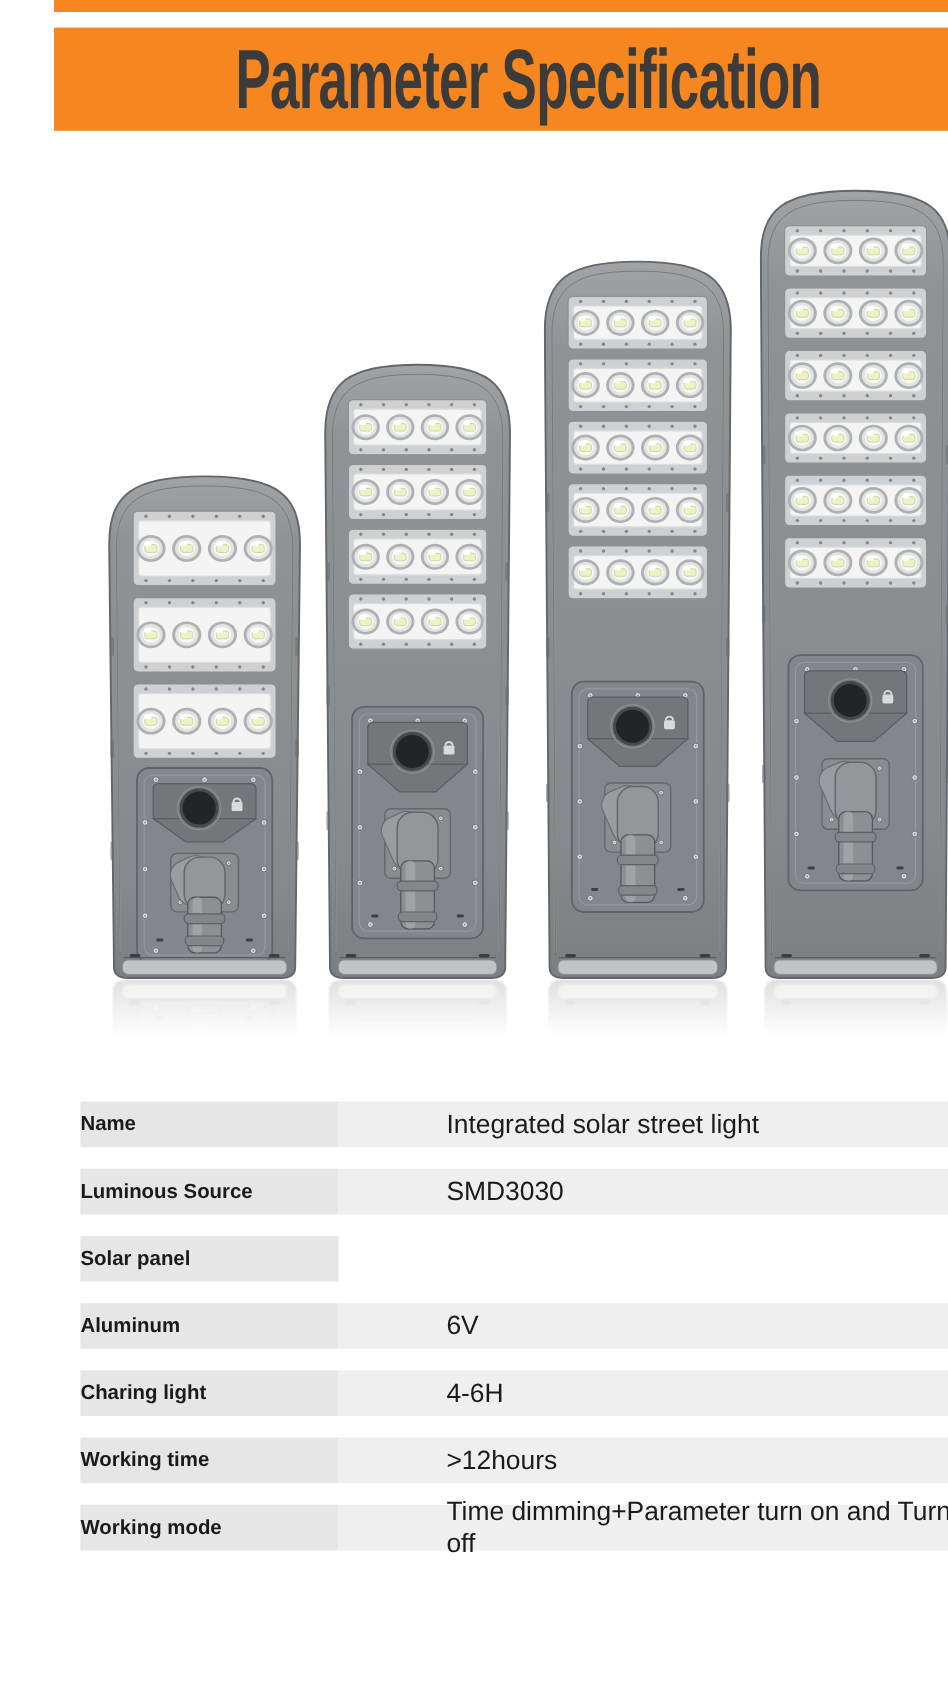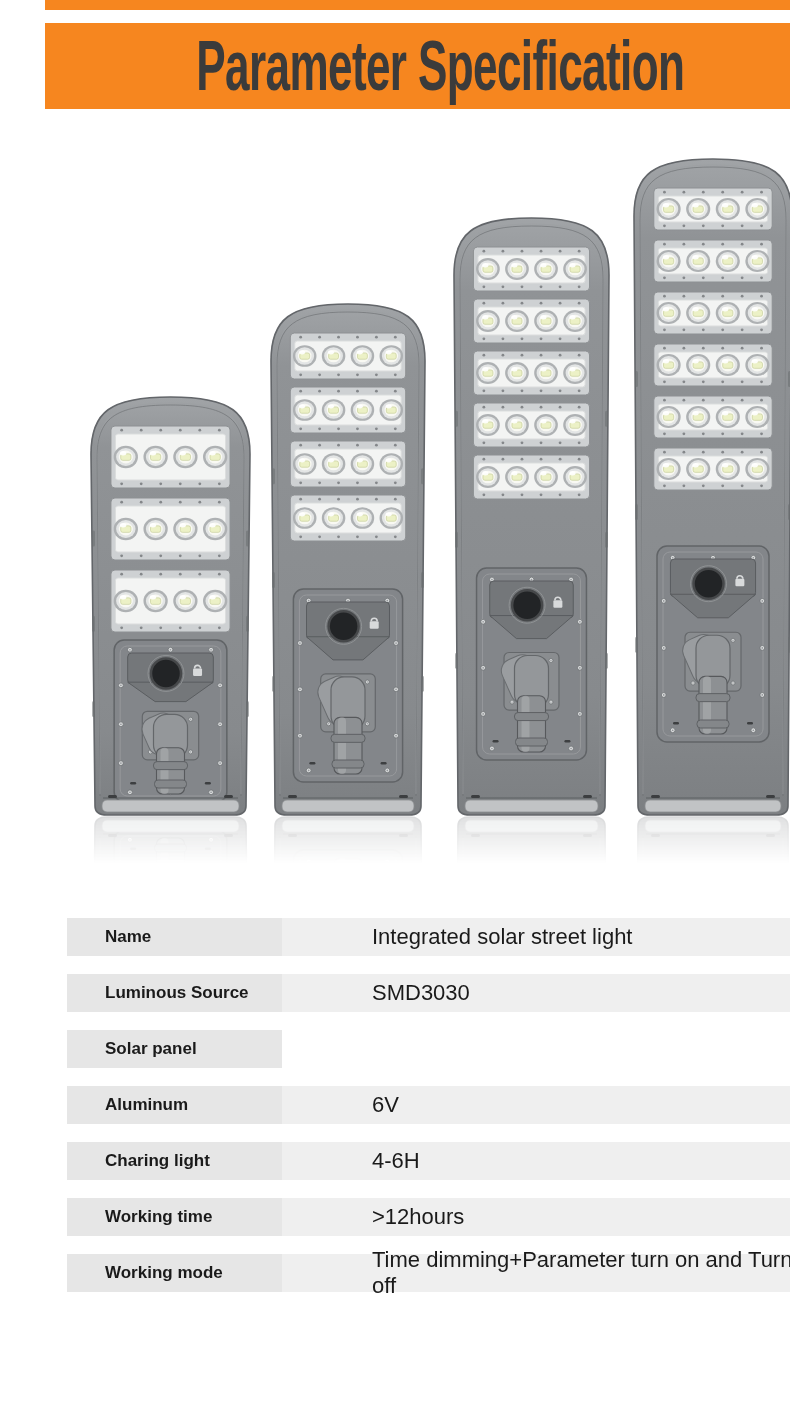--- a/index.html
+++ b/index.html
@@ -15,21 +15,21 @@
   .light-wrap svg{display:block;}
   .refl{position:absolute;top:100%;left:0;right:0;height:58px;overflow:hidden;opacity:0.32;
         filter:blur(0.7px);
         -webkit-mask-image:linear-gradient(to bottom,rgba(0,0,0,0.75),rgba(0,0,0,0) 82%);
         mask-image:linear-gradient(to bottom,rgba(0,0,0,0.75),rgba(0,0,0,0) 82%);}
   .refl svg{transform:scaleY(-1);}
   #spec-table{position:absolute;left:22px;top:918px;width:745px;display:flex;
               flex-direction:column;gap:18px;}
   .spec-row{display:flex;height:38px;}
   .spec-label{width:215px;background:#E6E6E6;display:flex;align-items:center;
-              padding-left:38px;box-sizing:border-box;font-weight:bold;font-size:17px;
+              box-sizing:border-box;font-weight:bold;font-size:17px;
               color:#1A1A1A;}
   .spec-value{flex:1;background:#EFEFEF;display:flex;align-items:center;
               padding-left:90px;box-sizing:border-box;font-size:22px;color:#1A1A1A;}
 </style>
 </head>
 <body>
 
 <div class="page">
   <div class="top-strip"></div>
   <div class="banner">

